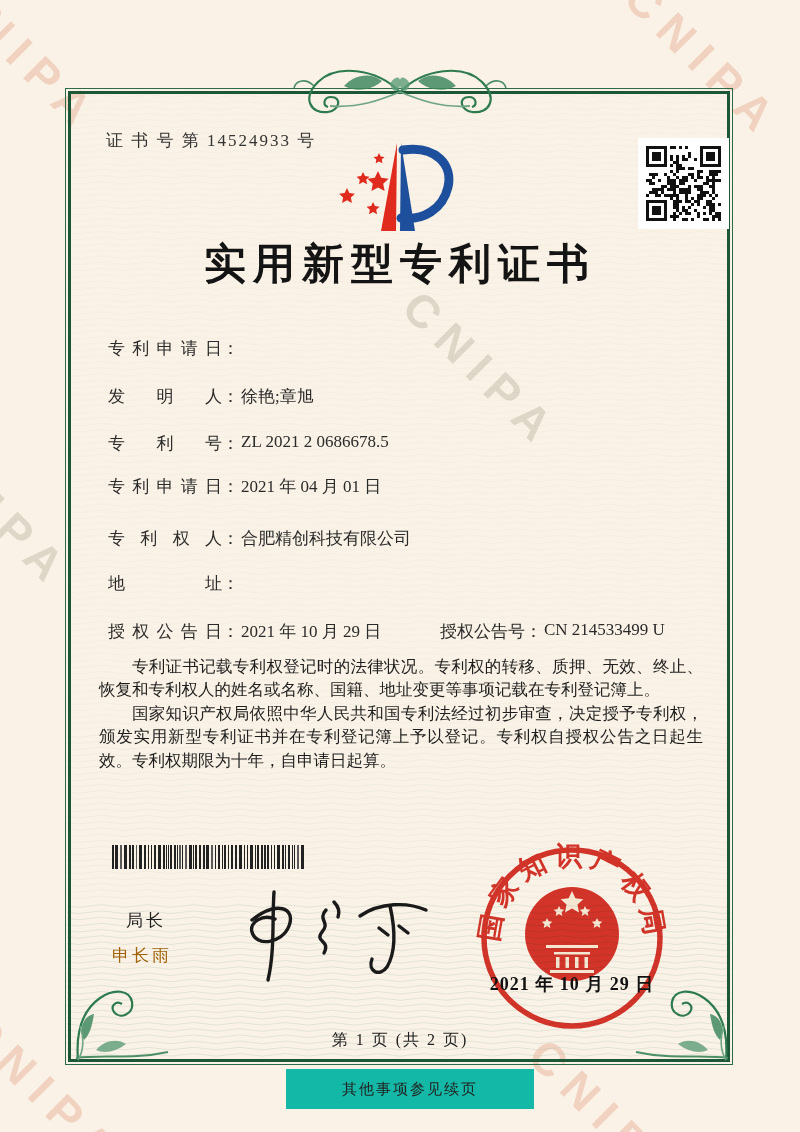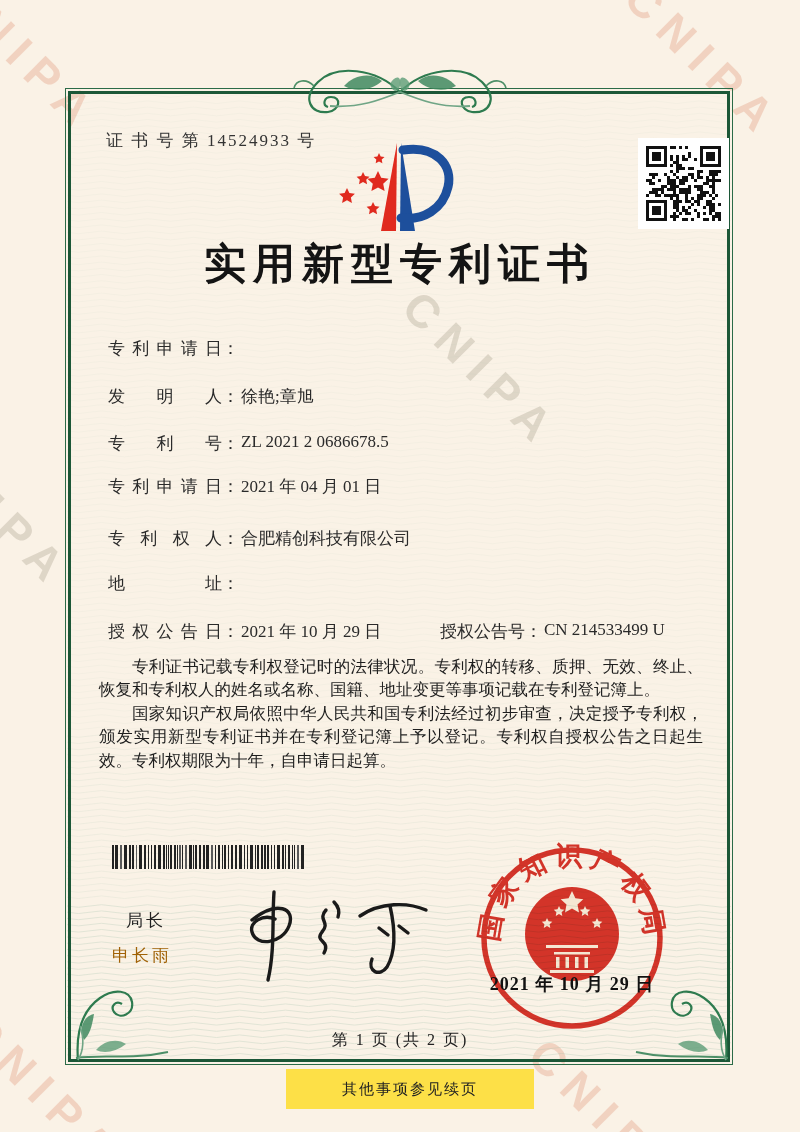--- a/index.html
+++ b/index.html
@@ -72,21 +72,21 @@
   .seal-date{
     position:absolute;left:468px;top:972px;width:208px;text-align:center;
     font-size:18px;letter-spacing:1px;color:#111;font-weight:bold;
   }
   
   .page-num{
     position:absolute;left:0;top:1030px;width:100%;text-align:center;
     font-size:16px;letter-spacing:2px;color:#222;
   }
   .note-strip{
-    position:absolute;left:286px;top:1069px;width:248px;height:40px;background:#fde047;
+    position:absolute;left:286px;top:1069px;width:248px;height:40px;background:#14b8a6;
     display:flex;align-items:center;justify-content:center;
     font-size:15px;letter-spacing:2px;color:#222;
   }
   .orn-top{position:absolute;left:284px;top:56px;}
   .orn-bl{position:absolute;left:70px;top:980px;}
   .orn-br{position:absolute;left:630px;top:980px;transform:scaleX(-1);}
 </style>
 </head>
 <body>
 

